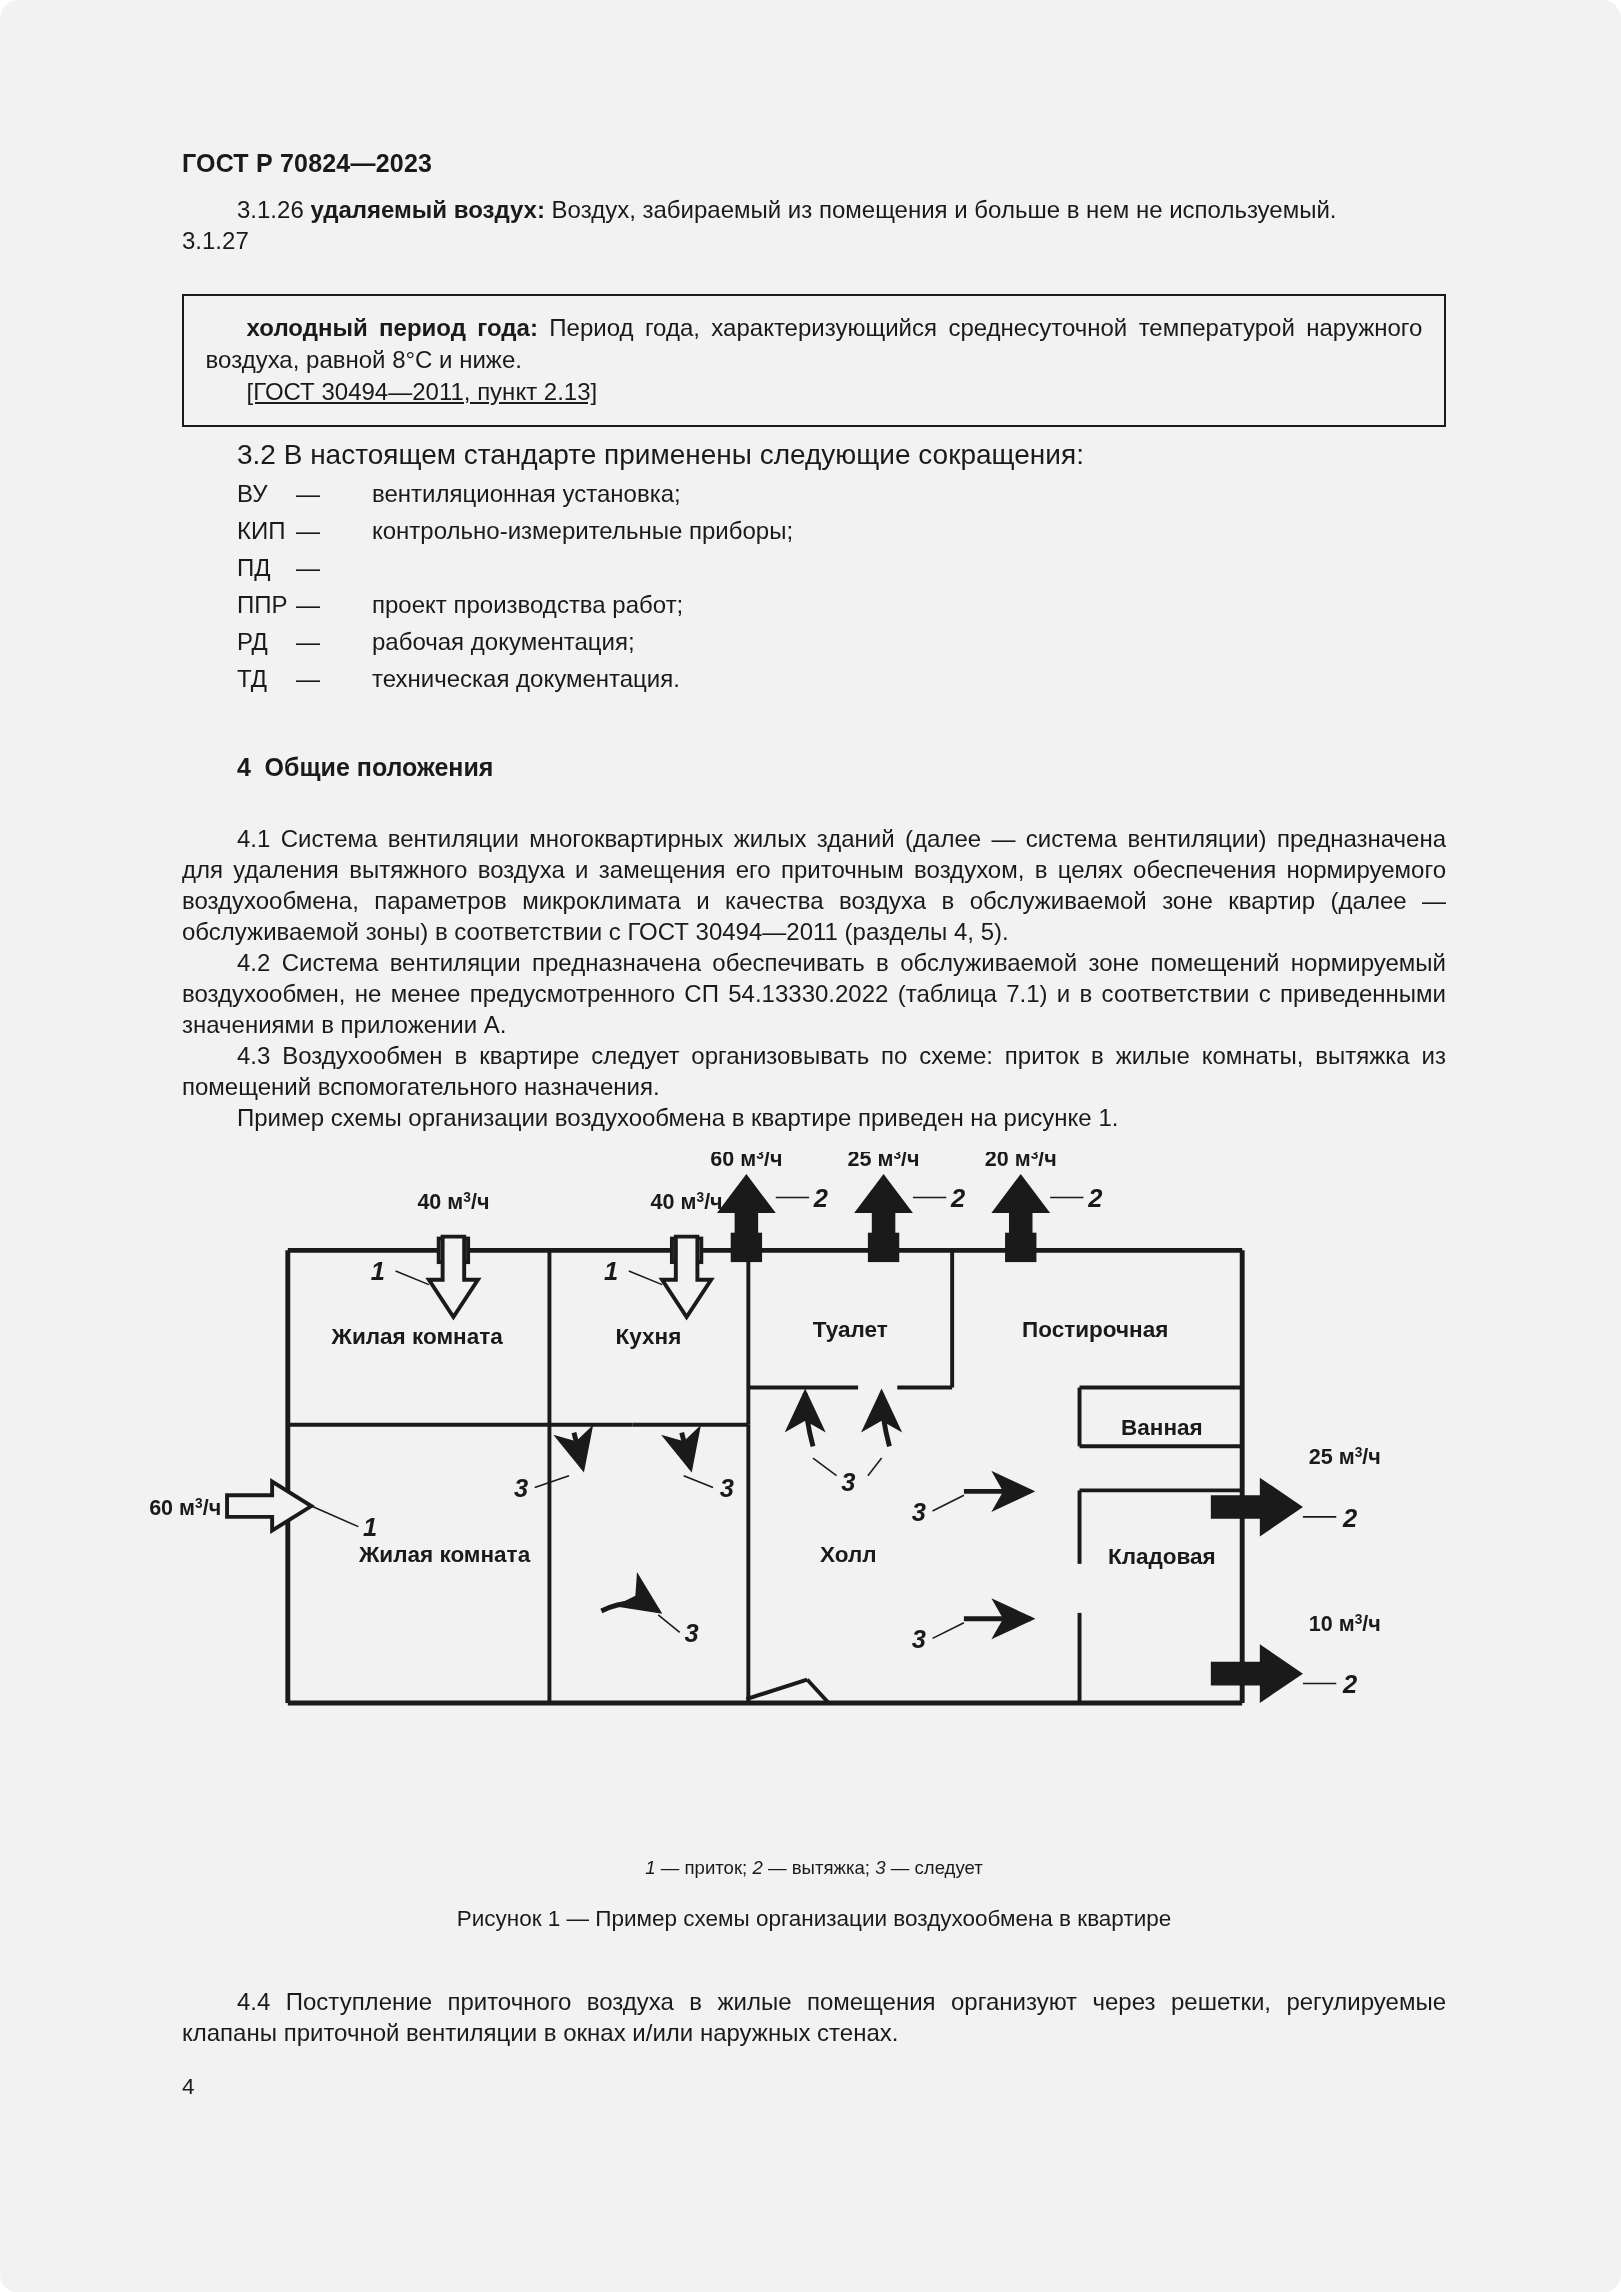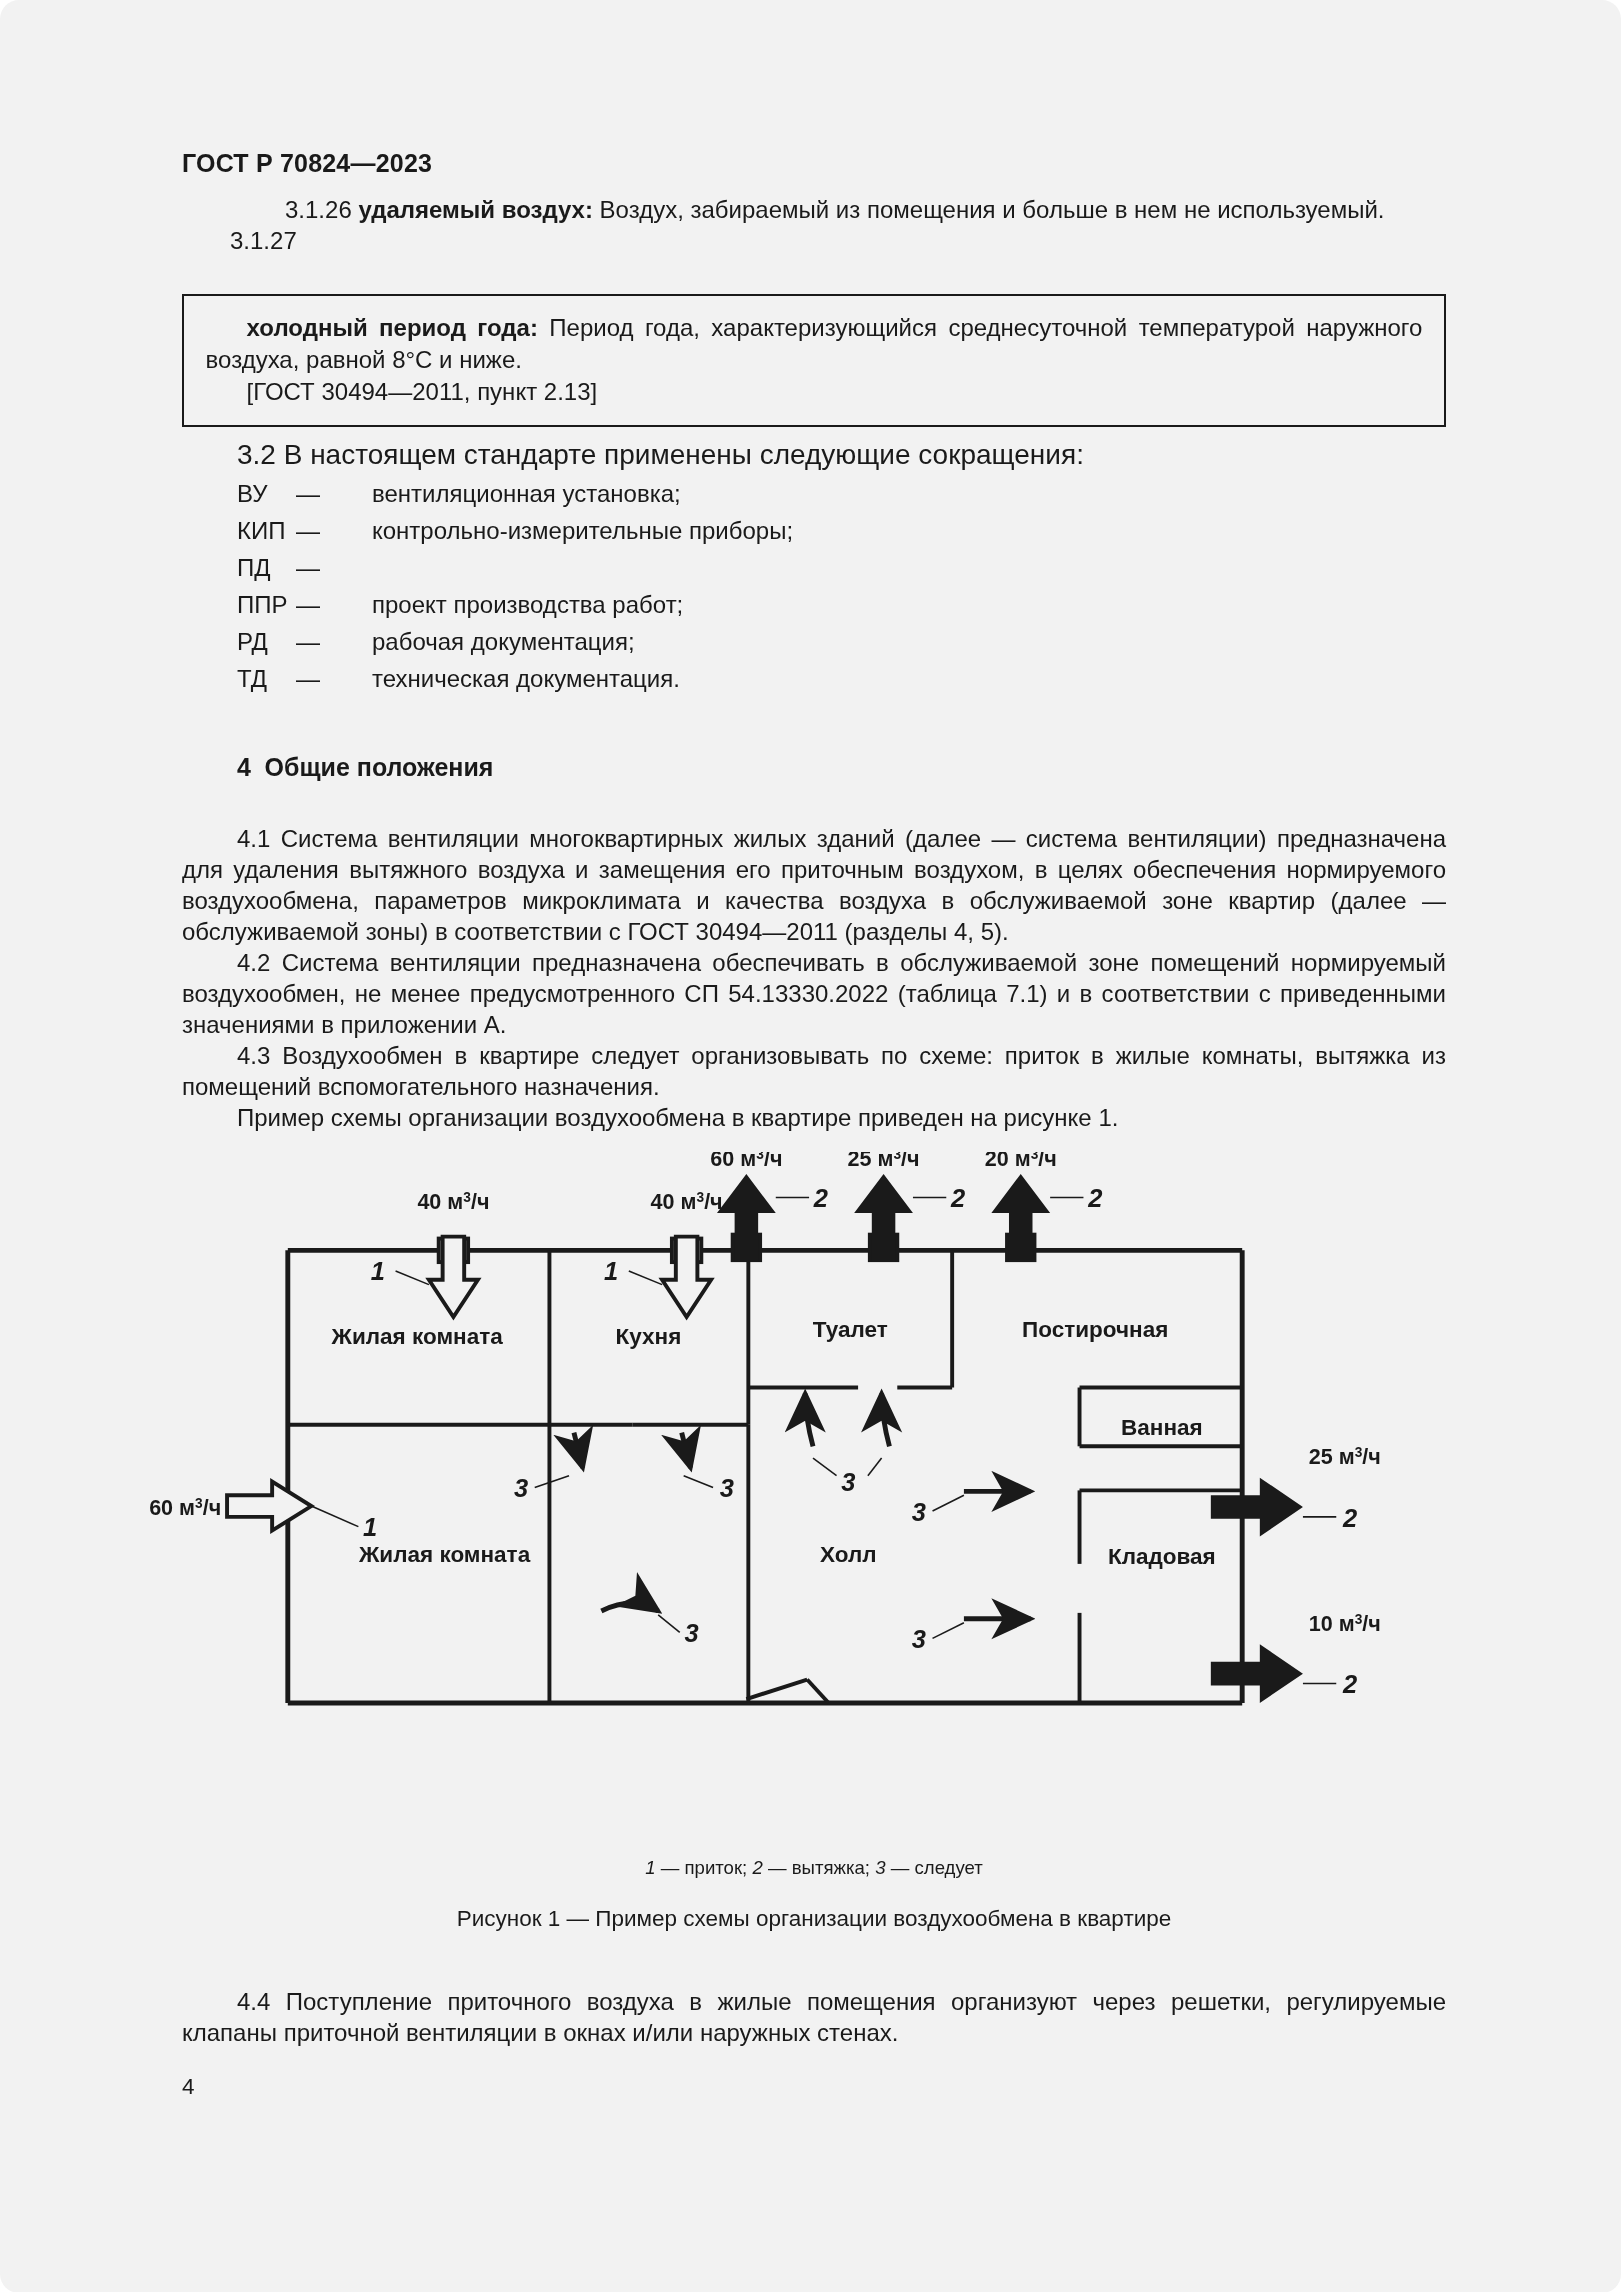--- a/index.html
+++ b/index.html
@@ -62,21 +62,21 @@
     top: 294px;
     width: 1264px;
     border: 2.9px solid #1a1a1a;
     box-sizing: border-box;
     padding: 15.7px 21.6px 17.6px 21.6px;
     font-size: 24px;
     line-height: 32px;
     text-align: justify;
   }
   .def-box p { margin: 0; }
-  .def-box .src { text-indent: 41px; }
+  .def-box .src { text-indent: 41px; text-decoration: underline; }
 
   
   .abbr-intro {
     position: absolute;
     left: 0;
     top: 439px;
     font-size: 28px;
     text-indent: 55px;
     width: 1264px;
   }
@@ -149,21 +149,21 @@
   }
 </style>
 </head>
 <body>
 
 <div class="page">
   <div class="content">
 
     <div class="doc-header">ГОСТ Р 70824—2023</div>
 
-    <div class="body-block" style="top:194px;margin-left:48px;">
+    <div class="body-block" style="top:194px;">
       <p class="indent"><span>3.1.26 </span><span class="b">удаляемый воздух:</span><span> Воздух, забираемый из помещения и больше в нем не используемый.</span></p>
       <p>3.1.27</p>
     </div>
 
     <div class="def-box">
       <p><span class="b" style="margin-left:41px;">холодный период года:</span><span> Период года, характеризующийся среднесуточной температурой наружного воздуха, равной 8°С и ниже.</span></p>
       <p class="src">[ГОСТ 30494—2011, пункт 2.13]</p>
     </div>
 
     <div class="abbr-intro">3.2 В настоящем стандарте применены следующие сокращения:</div>

